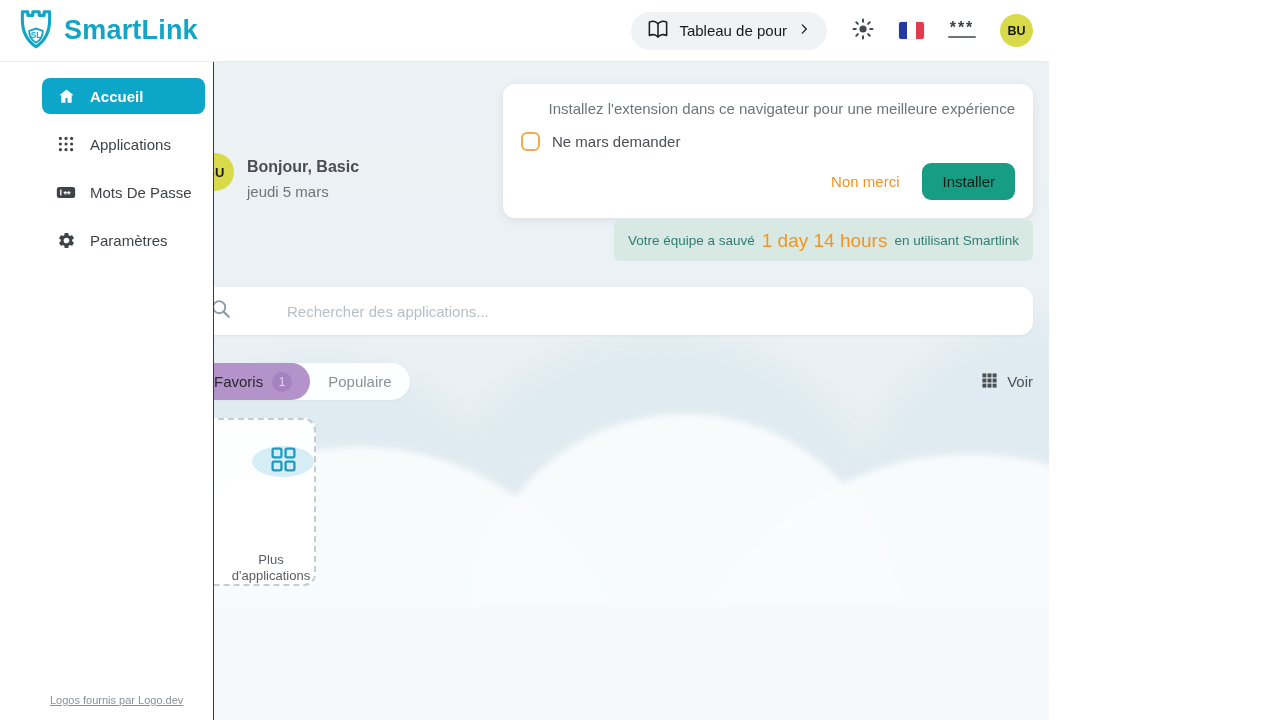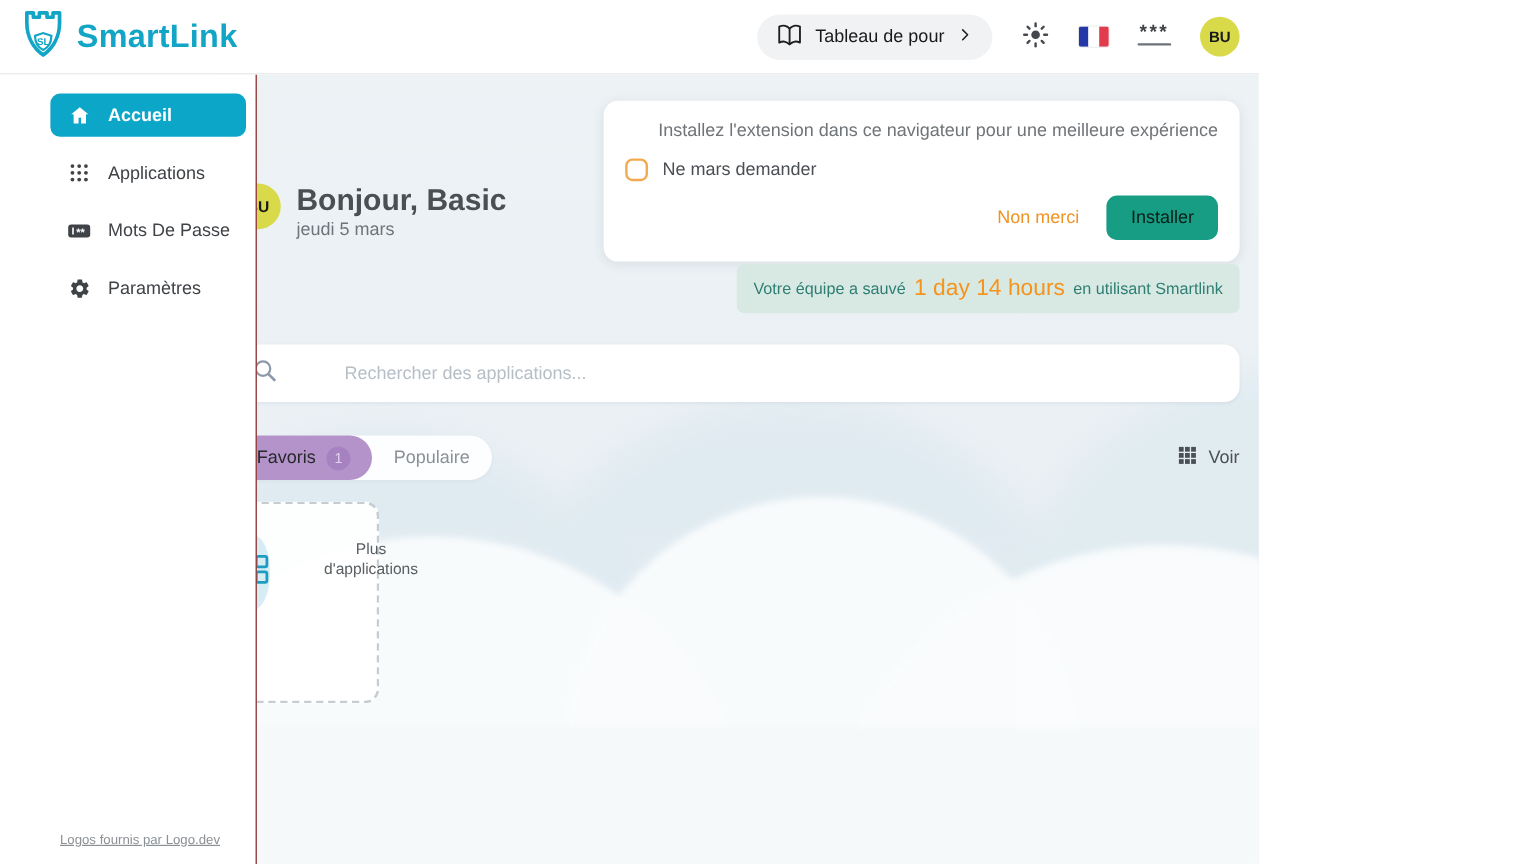--- a/index.html
+++ b/index.html
@@ -57,21 +57,21 @@
   .cloud { position:absolute; border-radius:50%; }
   .cloud.faint { background:#e0ebf1; filter:blur(10px); opacity:.9; }
   .cloud.white { background:#fafcfd; filter:blur(3px); opacity:.95; }
   .cloud-band { position:absolute; left:0; right:0; top:545px; bottom:0; background:#f5f9fa; filter:blur(2px); }
   .layer { position:relative; z-index:2; }
 
   
   .greeting { position:absolute; left:16px; top:91px; display:flex; gap:13px; }
   .greet-avatar { width:38px; height:38px; border-radius:50%; background:#d9da4a; color:#17191b;
     display:flex; align-items:center; justify-content:center; font-size:13px; font-weight:bold; }
-  .greet-title { font-size:25px; font-weight:bold; color:#4b4f53; line-height:28px; }
+  .greet-title { font-size:16px; font-weight:bold; color:#4b4f53; line-height:28px; }
   .greet-date { font-size:15px; color:#6e7479; margin-top:2px; }
 
   
   .ext-card {
     position:absolute; top:22px; right:16px; width:530px; background:#fff;
     border-radius:12px; box-shadow:0 2px 10px rgba(40,60,80,.10); padding:16px 18px 18px 18px;
   }
   .ext-msg { font-size:15px; color:#6f7478; text-align:right; }
   .ext-check-row { display:flex; align-items:center; gap:12px; margin-top:15px; }
   .checkbox { width:19px; height:19px; border:2px solid #f3a94d; border-radius:6px; background:#fff; cursor:pointer; flex:0 0 19px; }
@@ -116,21 +116,21 @@
     width:120px; height:168px; background:#eff1f2; border:1px solid #d3d7d9; border-radius:12px;
     display:flex; flex-direction:column; align-items:center; cursor:pointer;
   }
   .app-tile { position:relative; width:88px; height:88px; background:#fff; border-radius:12px; margin-top:13px;
     display:flex; align-items:center; justify-content:center; box-shadow:0 1px 2px rgba(40,60,80,.05); }
   .fav-star { position:absolute; top:4px; right:4px; width:19px; height:19px; }
   .app-name { font-size:14px; color:#46494d; margin-top:15px; }
   .app-visits { font-size:12.5px; color:#9ba1a7; margin-top:3px; }
   .more-card {
     width:120px; height:168px; background:rgba(255,255,255,.92); border:2px dashed #c6ccd0; border-radius:12px;
-    display:flex; flex-direction:row; align-items:flex-start; cursor:pointer;gap:45px;
+    display:flex; flex-direction:column; align-items:flex-end; cursor:pointer;gap:45px;
   }
   .more-circle { width:62px; height:62px; border-radius:50%; background:#d7edf5; margin-top:26px;
     display:flex; align-items:center; justify-content:center; }
   .more-label { font-size:13px; color:#595e62; text-align:center; margin-top:30px; line-height:16px; width:86px; }
 </style>
 </head>
 <body>
 
 <div class="page">
 

